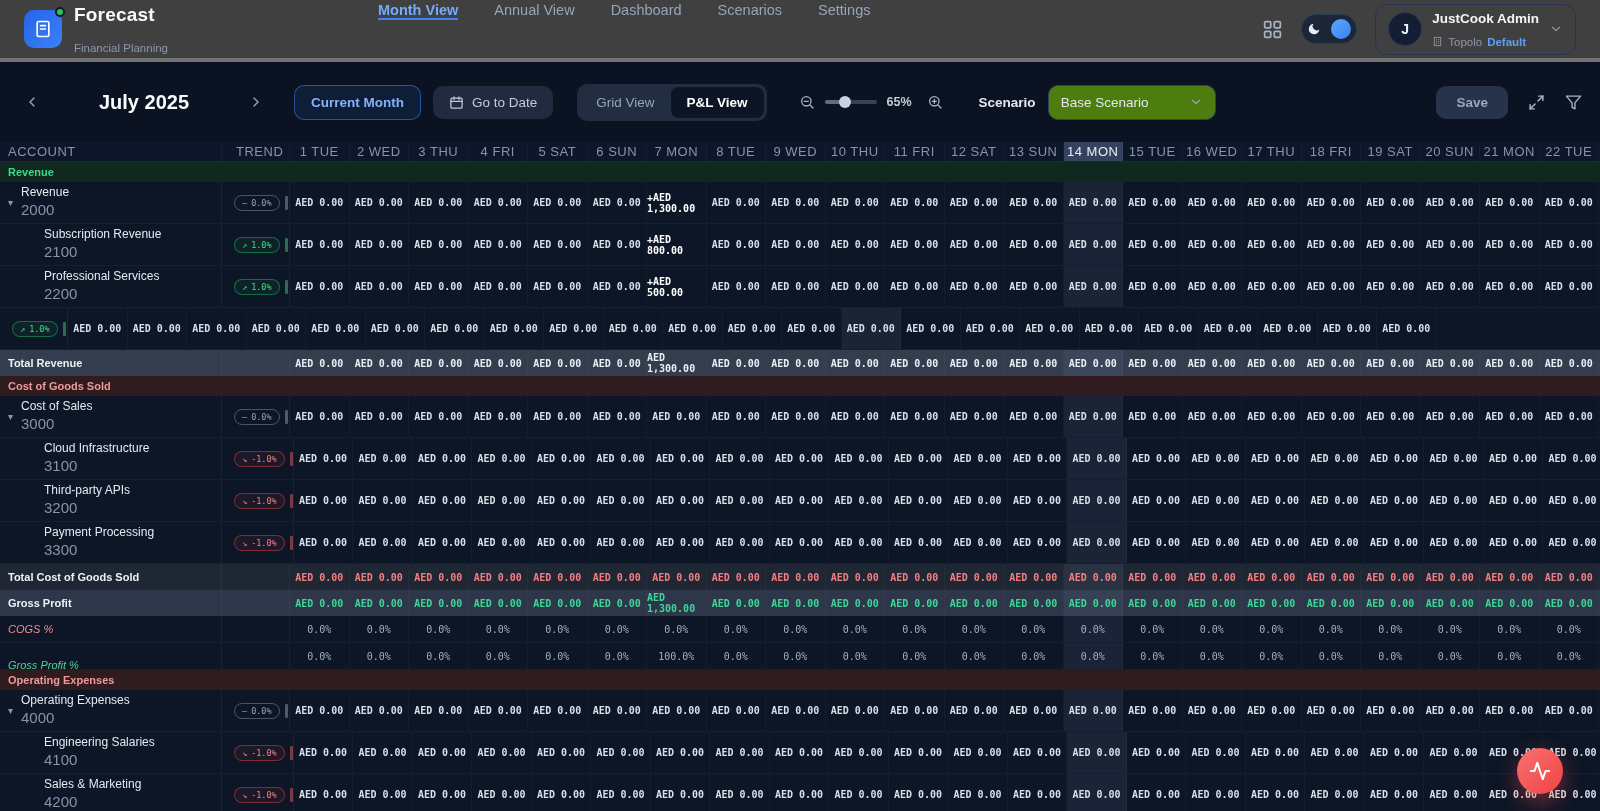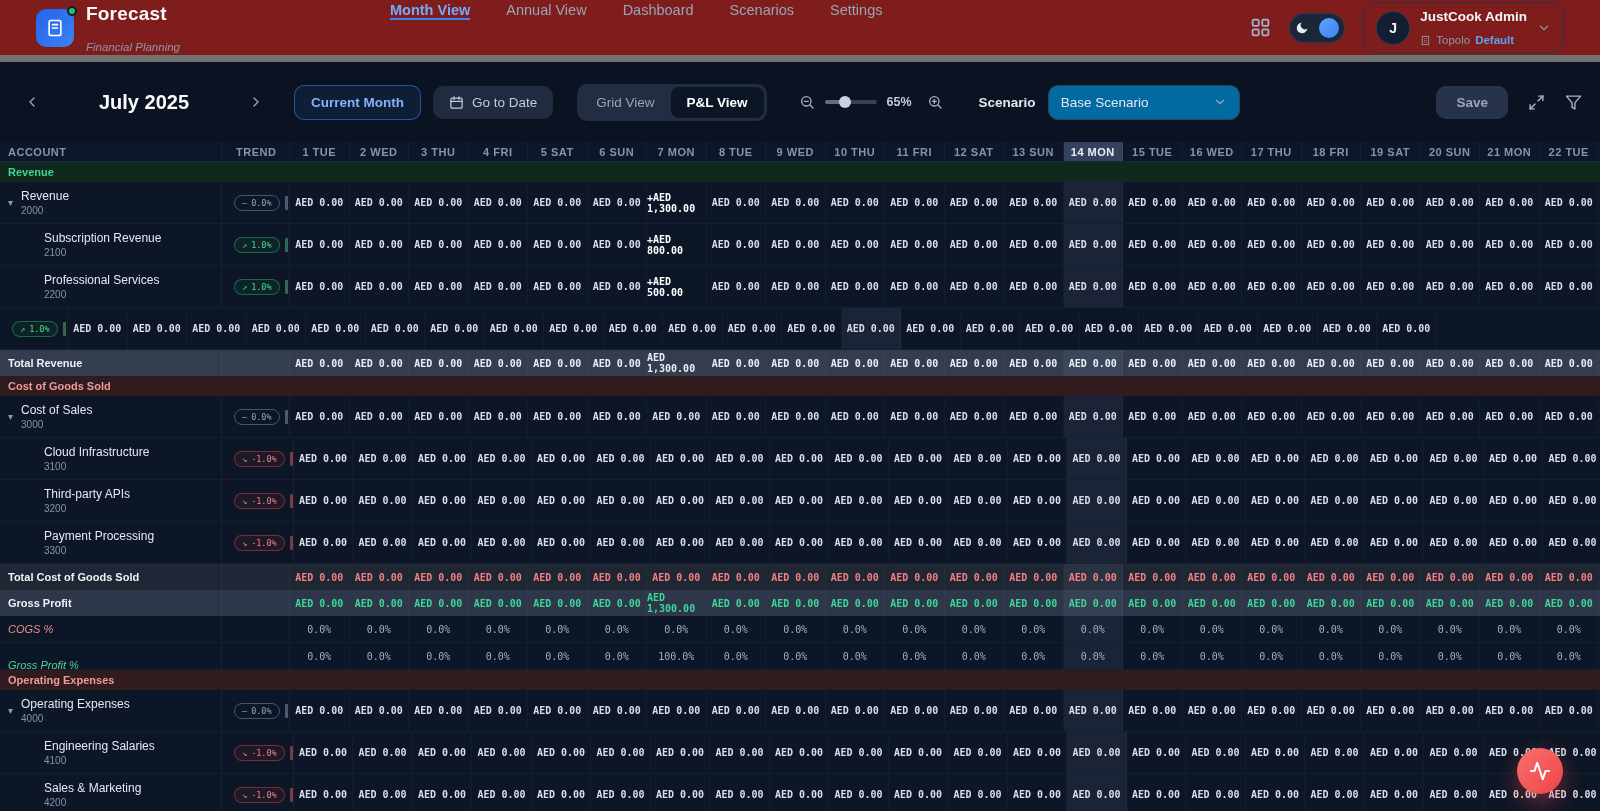--- a/index.html
+++ b/index.html
@@ -1,25 +1,25 @@
 <!DOCTYPE html>
 <html><head>
 <meta charset="utf-8">
 <style>
   * { margin:0; padding:0; box-sizing:border-box; }
   html,body { width:1600px; height:811px; overflow:hidden; background:#0b1322; font-family:"Liberation Sans", sans-serif; }
   body { position:relative; color:#e2e8f0; }
 
   
-  .navbar { height:62px; background:#7f1d1d; border-bottom:7px solid #737373; display:flex; align-items:stretch; padding:0 36px; }
+  .navbar { height:62px; background:#404040; border-bottom:4px solid #737373; display:flex; align-items:stretch; padding:0 24px; }
   .brand { display:flex; align-items:center; gap:12px; }
   .logo { position:relative; width:38px; height:38px; border-radius:10px; background:linear-gradient(135deg,#2563eb,#3b82f6); display:flex; align-items:center; justify-content:center; color:#fff; }
   .logo-dot { position:absolute; top:-3px; right:-3px; width:10px; height:10px; border-radius:50%; background:#22c55e; border:2px solid #0f1a2e; }
   .brand-name { font-size:19px; font-weight:700; color:#f8fafc; letter-spacing:.2px; }
-  .brand-sub { font-size:11.5px; color:#8b98ab; margin-top:16px;font-style:italic; }
+  .brand-sub { font-size:11.5px; color:#8b98ab; margin-top:16px; }
   .nav { display:flex; align-items:flex-start; gap:36px; margin-left:210px; }
   .nav-item { display:flex; align-items:center; font-size:14.5px; color:#98a4b8; cursor:pointer; border-bottom:2px solid transparent; padding-top:2px; }
   .nav-item.active { color:#74aaf8; border-bottom-color:#3b82f6; font-weight:600; }
   .nav-right { margin-left:auto; display:flex; align-items:center; gap:18px; }
   .icon-btn { color:#a6b2c5; display:flex; align-items:center; justify-content:center; cursor:pointer; }
   .theme-toggle { width:56px; height:30px; border-radius:15px; background:#1b2638; border:1px solid #2b3a55; display:flex; align-items:center; padding:0 5px; gap:7px; cursor:pointer; }
   .theme-knob { width:20px; height:20px; border-radius:50%; background:linear-gradient(135deg,#60a5fa,#3b82f6); margin-left:auto; }
   .user-chip { display:flex; align-items:center; gap:10px; border:1px solid #273350; border-radius:12px; padding:6px 12px; cursor:pointer; }
   .avatar { width:34px; height:34px; border-radius:50%; background:#131e33; border:1px solid #2b3a55; display:flex; align-items:center; justify-content:center; font-size:14px; font-weight:700; color:#f1f5f9; }
   .user-name { font-size:13.5px; font-weight:700; color:#f1f5f9; }
@@ -37,48 +37,48 @@
   .view-toggle { margin-left:14px; background:#222d42; border-radius:10px; padding:3px; display:flex; }
   .seg { padding:8px 16px; border-radius:8px; font-size:13.5px; color:#97a3b6; cursor:pointer; }
   .seg.active { background:#0c1524; color:#ffffff; font-weight:600; }
   .zoom-group { margin-left:22px; display:flex; align-items:center; gap:10px; color:#97a3b6; }
   .slider { position:relative; width:52px; height:4px; border-radius:2px; background:#33415a; cursor:pointer; }
   .slider-fill { position:absolute; left:0; top:0; height:4px; width:40%; border-radius:2px; background:#5d6d89; }
   .slider-knob { position:absolute; left:40%; top:50%; transform:translate(-50%,-50%); width:12px; height:12px; border-radius:50%; background:#c8d2e0; }
   .zoom-pct { font-size:12.5px; color:#c3cbd9; font-weight:600; min-width:30px; }
   .scenario-group { margin-left:26px; display:flex; align-items:center; gap:12px; }
   .scenario-label { font-size:13.5px; font-weight:600; color:#e2e8f0; }
-  .select { width:192px; background:#0369a1; border:1px solid #33415a; border-radius:10px; padding:9px 12px; display:flex; align-items:center; justify-content:space-between; font-size:13.5px; color:#e2e8f0; cursor:pointer; }
+  .select { width:168px; background:#4d7c0f; border:1px solid #33415a; border-radius:10px; padding:9px 12px; display:flex; align-items:center; justify-content:space-between; font-size:13.5px; color:#e2e8f0; cursor:pointer; }
   .toolbar-right { margin-left:auto; display:flex; align-items:center; gap:20px; }
   .btn-save { background:#27334a; color:#9aa7bb; font-weight:600; padding:9px 20px; }
 
   
   .grid-wrap { height:669px; overflow:hidden; }
   .grow { display:flex; width:1659px; }
   .c-acct { flex:0 0 222px; }
   .c-trend { flex:0 0 68px; }
   .c-day { flex:0 0 59.5px; }
   .ghead { height:20px; background:#0e1729; border-bottom:1px solid #1c2840; }
-  .hcell { font-size:11px; font-weight:700; letter-spacing:.5px; color:#8494ab; display:flex; align-items:center; justify-content:center; border-right:1px solid rgba(148,163,184,.06); }
+  .hcell { font-size:13px; font-weight:400; letter-spacing:.5px; color:#8494ab; display:flex; align-items:center; justify-content:center; border-right:1px solid rgba(148,163,184,.06); }
   .hcell.c-acct { justify-content:flex-start; padding-left:8px; }
   .hcell.c-trend { justify-content:flex-start; padding-left:14px; }
   .today-head { background:#35425f; color:#e8edf4; }
 
   .section { height:20px; align-items:center; font-size:11px; font-weight:700; padding-left:8px; display:flex; }
   .v-revenue { background:#10291f; color:#3dd68c; }
   .v-expense { background:#301b1e; color:#ee9b9b; }
 
   .r-account { height:42px; background:#0d1626; border-bottom:1px solid #151f33; }
   .r-total { height:26px; }
   .r-percent { height:27px; background:#0d1626; border-bottom:1px solid #151f33; }
 
   .acell { display:flex; align-items:center; padding-left:8px; border-right:1px solid rgba(148,163,184,.08); }
   .caret { color:#8b98ab; font-size:10px; margin-right:8px; cursor:pointer; }
   .aname { font-size:12px; color:#e4e9f0; line-height:1.25; }
-  .acode { font-size:10px; color:#8693a8; line-height:1.3; }
+  .acode { font-size:15px; color:#8693a8; line-height:1.3; }
   .lvl2 { padding-left:44px; }
   .tname { font-size:11px; font-weight:700; color:#eef2f7; }
   .r-percent .tname { font-weight:500; font-style:italic; }
   .s-neg .tname { color:#ef8e8e; }
   .s-pos .tname { color:#4fd396;margin-top:18px; }
 
   .tcell { display:flex; align-items:center; justify-content:flex-start; padding-left:12px; gap:5px; border-right:1px solid rgba(148,163,184,.08); }
   .badge { display:flex; align-items:center; gap:4px; border-radius:9px; padding:2px 7px; font-family:"DejaVu Sans Mono", monospace; font-size:8.5px; border:1px solid #475569; color:#94a3b8; }
   .b-up { border-color:rgba(34,197,94,.45); color:#4ade80; background:rgba(34,197,94,.07); }
   .b-down { border-color:rgba(239,68,68,.45); color:#f3807f; background:rgba(239,68,68,.07); }

